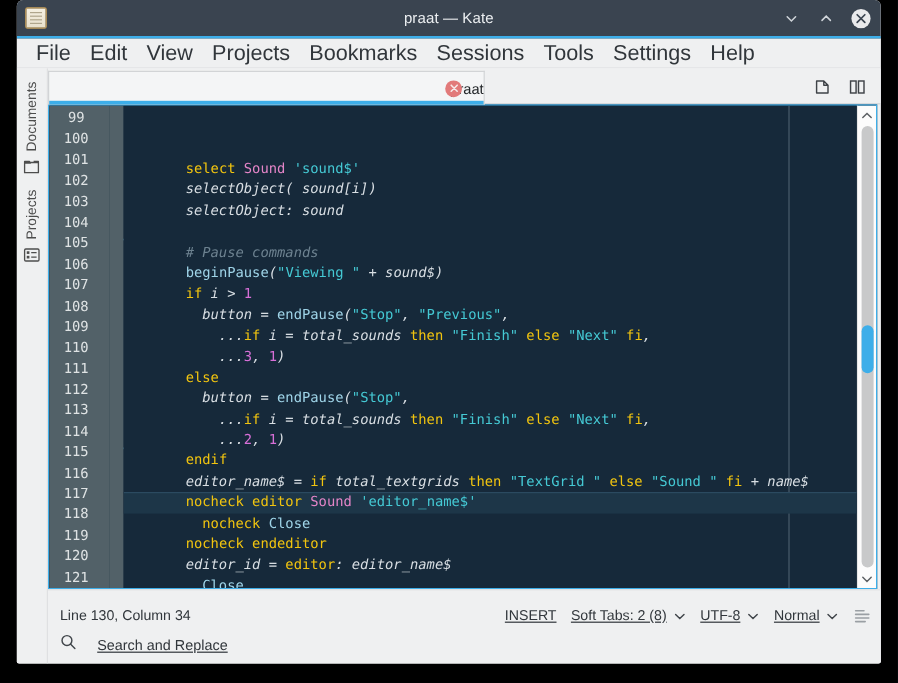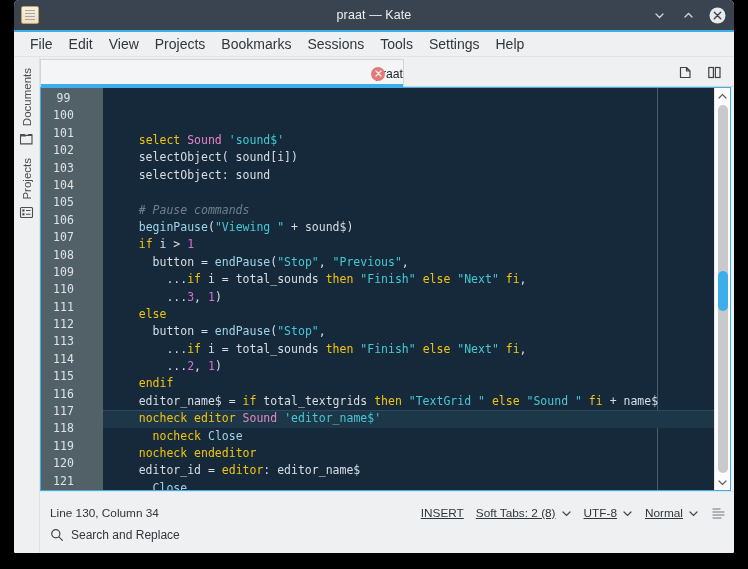--- a/index.html
+++ b/index.html
@@ -52,21 +52,21 @@
   .wbtn svg { display:block; }
   
   #menubar {
     height: 25px; min-height:25px;
     background: #eff0f1;
     display: flex; align-items: center;
     padding-left: 8px;
     border-bottom: 1px solid #e3e4e5;
   }
   .menu-item {
-    font-size: 14px; color: #31363b;
+    font-size: 18px; color: #31363b;
     padding: 3px 8px; cursor: pointer; border-radius: 2px;
   }
   
   #body { flex: 1; display: flex; min-height: 0; background:#eff0f1; }
   
   #sidebar {
     width: 26px; min-width:26px;
     background: #eff0f1;
     display: flex; flex-direction: column; align-items: center;
     padding-top: 8px; gap: 6px;
@@ -150,32 +150,32 @@
     font-size: 11.5px;
     padding-top: 2px;
     position: relative;
     overflow: hidden;
     white-space: pre;
   }
   #wrapmarker {
     position: absolute; top: 0; bottom: 0; left: 554px;
     width: 1px; background: #4a5b6b;
   }
-  .cline { height: 17.4px; line-height: 17.4px; padding-left: 8px; position: relative; z-index:1;}
+  .cline { height: 17.4px; line-height: 17.4px; padding-left: 24px; position: relative; z-index:1;}
   .cline.active { background: #1d3648; }
   .cline.active::before {
     content:""; position:absolute; left:0; right:0; top:0; height:1px; background:#2b4a60;
   }
   .k  { color: #f1c40f; }   
   .ty { color: #e485c8; }   
   .st { color: #45c9d4; }   
   .nu { color: #d76fd7; }   
   .cm { color: #6d8290; font-style: italic; }  
   .fn { color: #9fd4e8; }   
-  .pl { color: #d8dee3; }   
+  .pl { color: #d8dee3; font-style: italic; }   
   
   #vscroll {
     width: 16px; min-width:16px; background: #fcfcfc;
     display: flex; flex-direction: column; align-items: center;
     border-left: 1px solid #e6e6e6;
   }
   .sarrow { height: 16px; display:flex; align-items:center; justify-content:center; cursor:pointer; }
   #strack { flex: 1; width: 10px; background: #c8c9ca; border-radius: 5px; margin: 1px 0; position: relative; cursor: pointer;}
   #sthumb { position: absolute; left: 0; width: 10px; top: 45%; height: 40px; background: #3daee9; border-radius: 5px; }
   
@@ -192,21 +192,21 @@
   .sitem { display: flex; align-items: center; gap: 5px; cursor: pointer; text-decoration: underline; }
   .sitem.static { cursor: default; }
   .chev { display:block; }
   #bottombar {
     height: 33px; min-height:33px;
     background: #eff0f1;
     display: flex; align-items: center; gap: 16px;
     padding-left: 10px;
     font-size: 12px; color: #31363b;
   }
-  .bitem { display: flex; align-items: flex-start; gap: 7px; cursor: pointer; }
+  .bitem { display: flex; align-items: flex-end; gap: 17px; cursor: pointer; text-decoration: underline; }
 </style>
 </head>
 <body>
 
 <div id="window">
 
   <div id="titlebar">
     <div id="app-icon"></div>
     <div id="title-text">praat  — Kate</div>
     <div id="win-controls">

